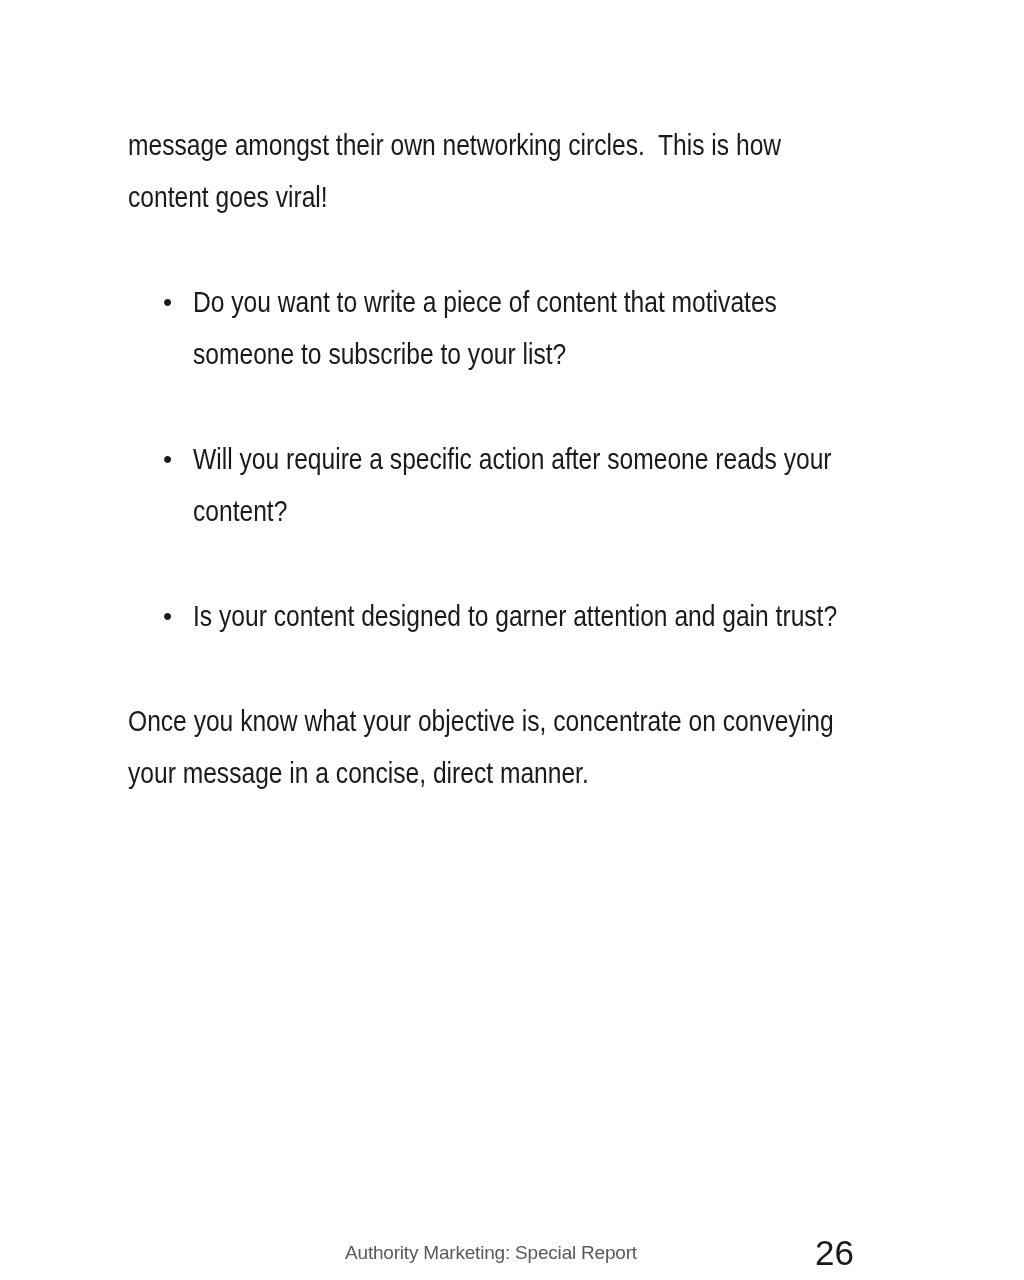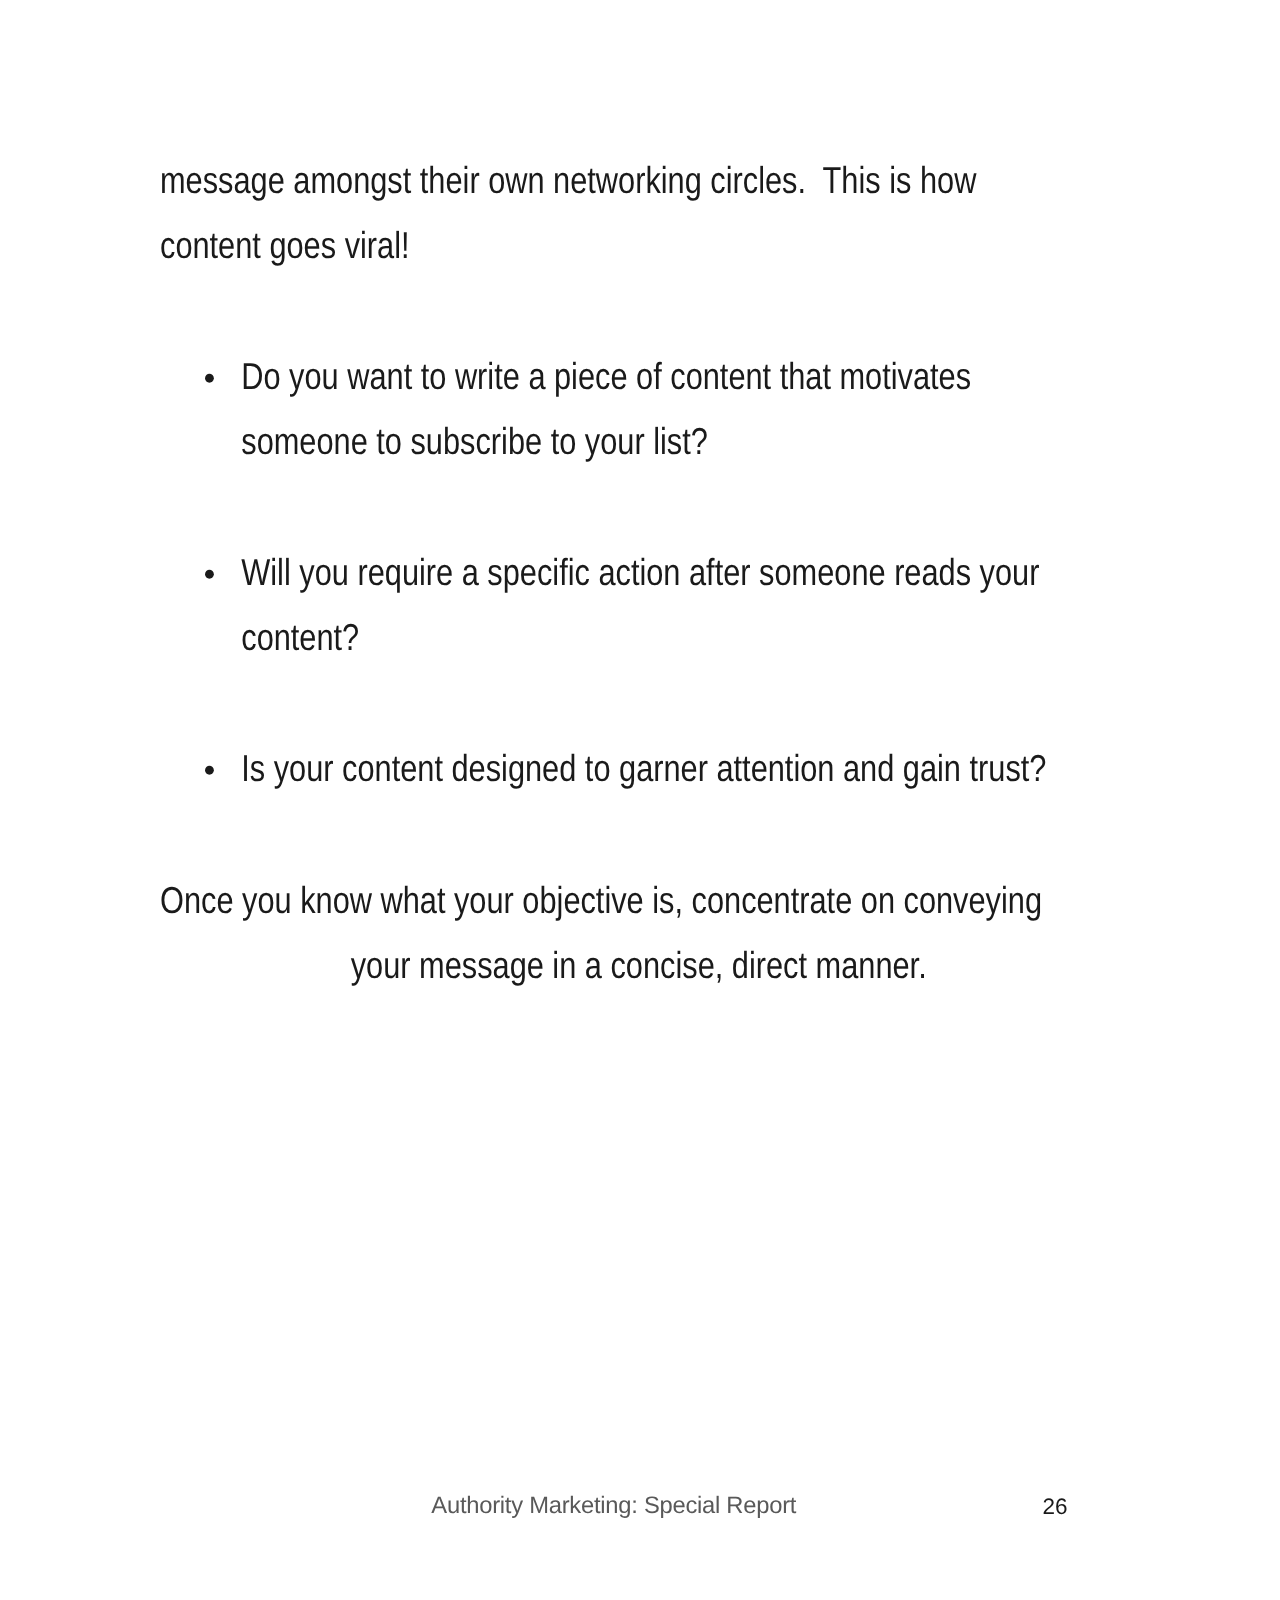--- a/index.html
+++ b/index.html
@@ -21,21 +21,21 @@
     top: 119px;
     left: 128px;
     right: 100px;
   }
   .block {
     margin: 0 0 53px 0;
     padding: 0;
     font-size: 30px;
     font-weight: 400;
   }
-  .block:last-child { margin-bottom: 0; text-align: right; }
+  .block:last-child { margin-bottom: 0; }
   .line {
     display: block;
     line-height: 52px;
     white-space: pre;            
     transform: scaleX(0.82);     
     transform-origin: 0 50%;
   }
   .italic .line { font-style: italic; }
   .bullet-item {
     position: relative;
@@ -46,39 +46,39 @@
     left: 35px;
     top: 0;
     line-height: 52px;
     font-size: 26px;
     font-style: normal;
   }
   .footer {
     position: absolute;
     left: 128px;
     right: 122px;
-    top: 1188px;
+    top: 1236px;
     height: 40px;
   }
   .footer-title {
     position: absolute;
     left: 0;
     right: 0;
     top: 3px;
     text-align: center;
     font-size: 19px;
     line-height: 28px;
     color: #595959;
     letter-spacing: -0.2px;
   }
   .page-number {
     position: absolute;
     right: 0;
     top: 0;
-    font-size: 18px;
+    font-size: 35px;
     line-height: 34px;
     color: #1a1a1a;
     margin-left: 24px;
   }
 </style>
 </head>
 <body>
 
 <div class="page">
   <div class="content">

